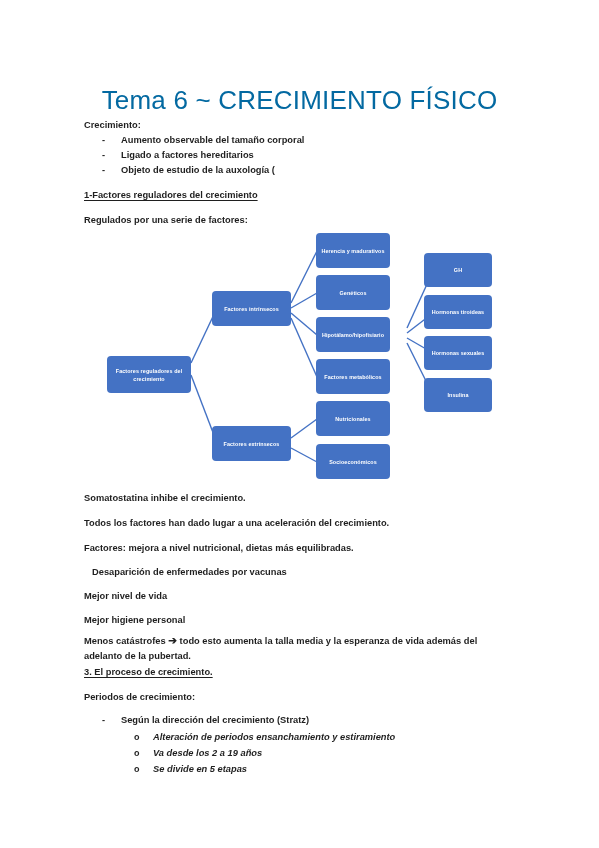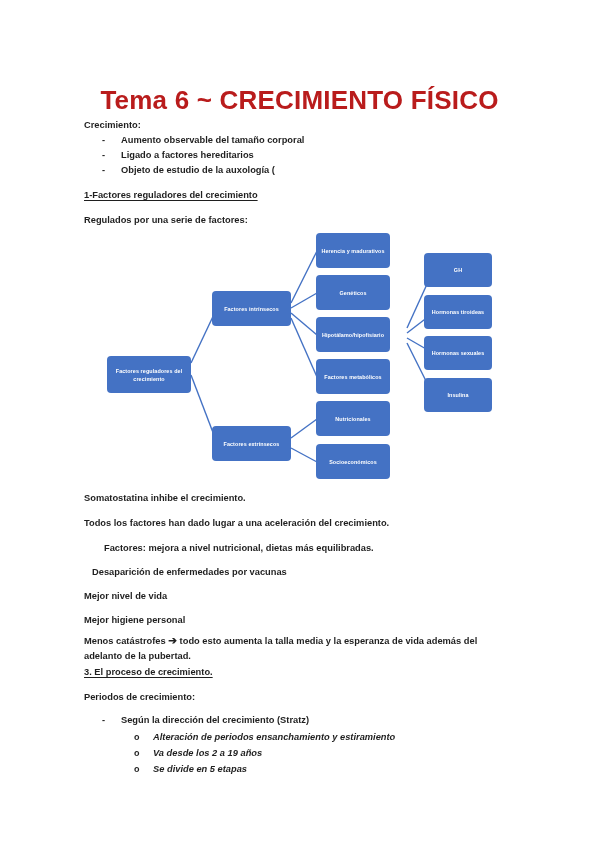--- a/index.html
+++ b/index.html
@@ -20,23 +20,23 @@
     inset: 0;
     background: #ffffff;
   }
   .title {
     position: absolute;
     left: 0;
     right: 0;
     top: 68px;
     text-align: center;
     font-size: 26px;
-    font-weight: 700;
+    font-weight: 400;
     letter-spacing: 0.2px;
-    color: #b91c1c;
+    color: #0369a1;
     white-space: nowrap;
   }
   .body-text {
     position: absolute;
     left: 84px;
     width: 432px;
     font-size: 9.3px;
     line-height: 15px;
     font-weight: 600;
     color: #1f1f1f;
@@ -184,21 +184,21 @@
 
     <div class="node" style="left:329px; top:153px; width:68px; height:34px;">Insulina</div>
   </div>
 
   <div class="body-text" style="top:491px;">Somatostatina inhibe el crecimiento.</div>
 
   <div class="body-text" style="top:516px;">
     <span>Todos los factores han dado lugar a una </span><span class="inline-bold">aceleración del crecimiento.</span>
   </div>
 
-  <div class="body-text" style="top:541px;margin-left:20px;">Factores: mejora a nivel nutricional, dietas más equilibradas.</div>
+  <div class="body-text" style="top:541px;">Factores: mejora a nivel nutricional, dietas más equilibradas.</div>
   <div class="body-text" style="top:565px;margin-left:8px;">Desaparición de enfermedades por vacunas</div>
   <div class="body-text" style="top:589px;">Mejor nivel de vida</div>
   <div class="body-text" style="top:633px;">
     <span>Menos catástrofes </span><span class="arrow-glyph">➔</span><span> todo esto aumenta la talla media y la esperanza de vida además del adelanto de la pubertad.</span>
   </div>
 
   <div class="body-text" style="top:613px;">Mejor higiene personal</div>
 
   <div class="body-text" style="top:665px;">
     <span class="u-bold-underline">3. El proceso de crecimiento.</span>

